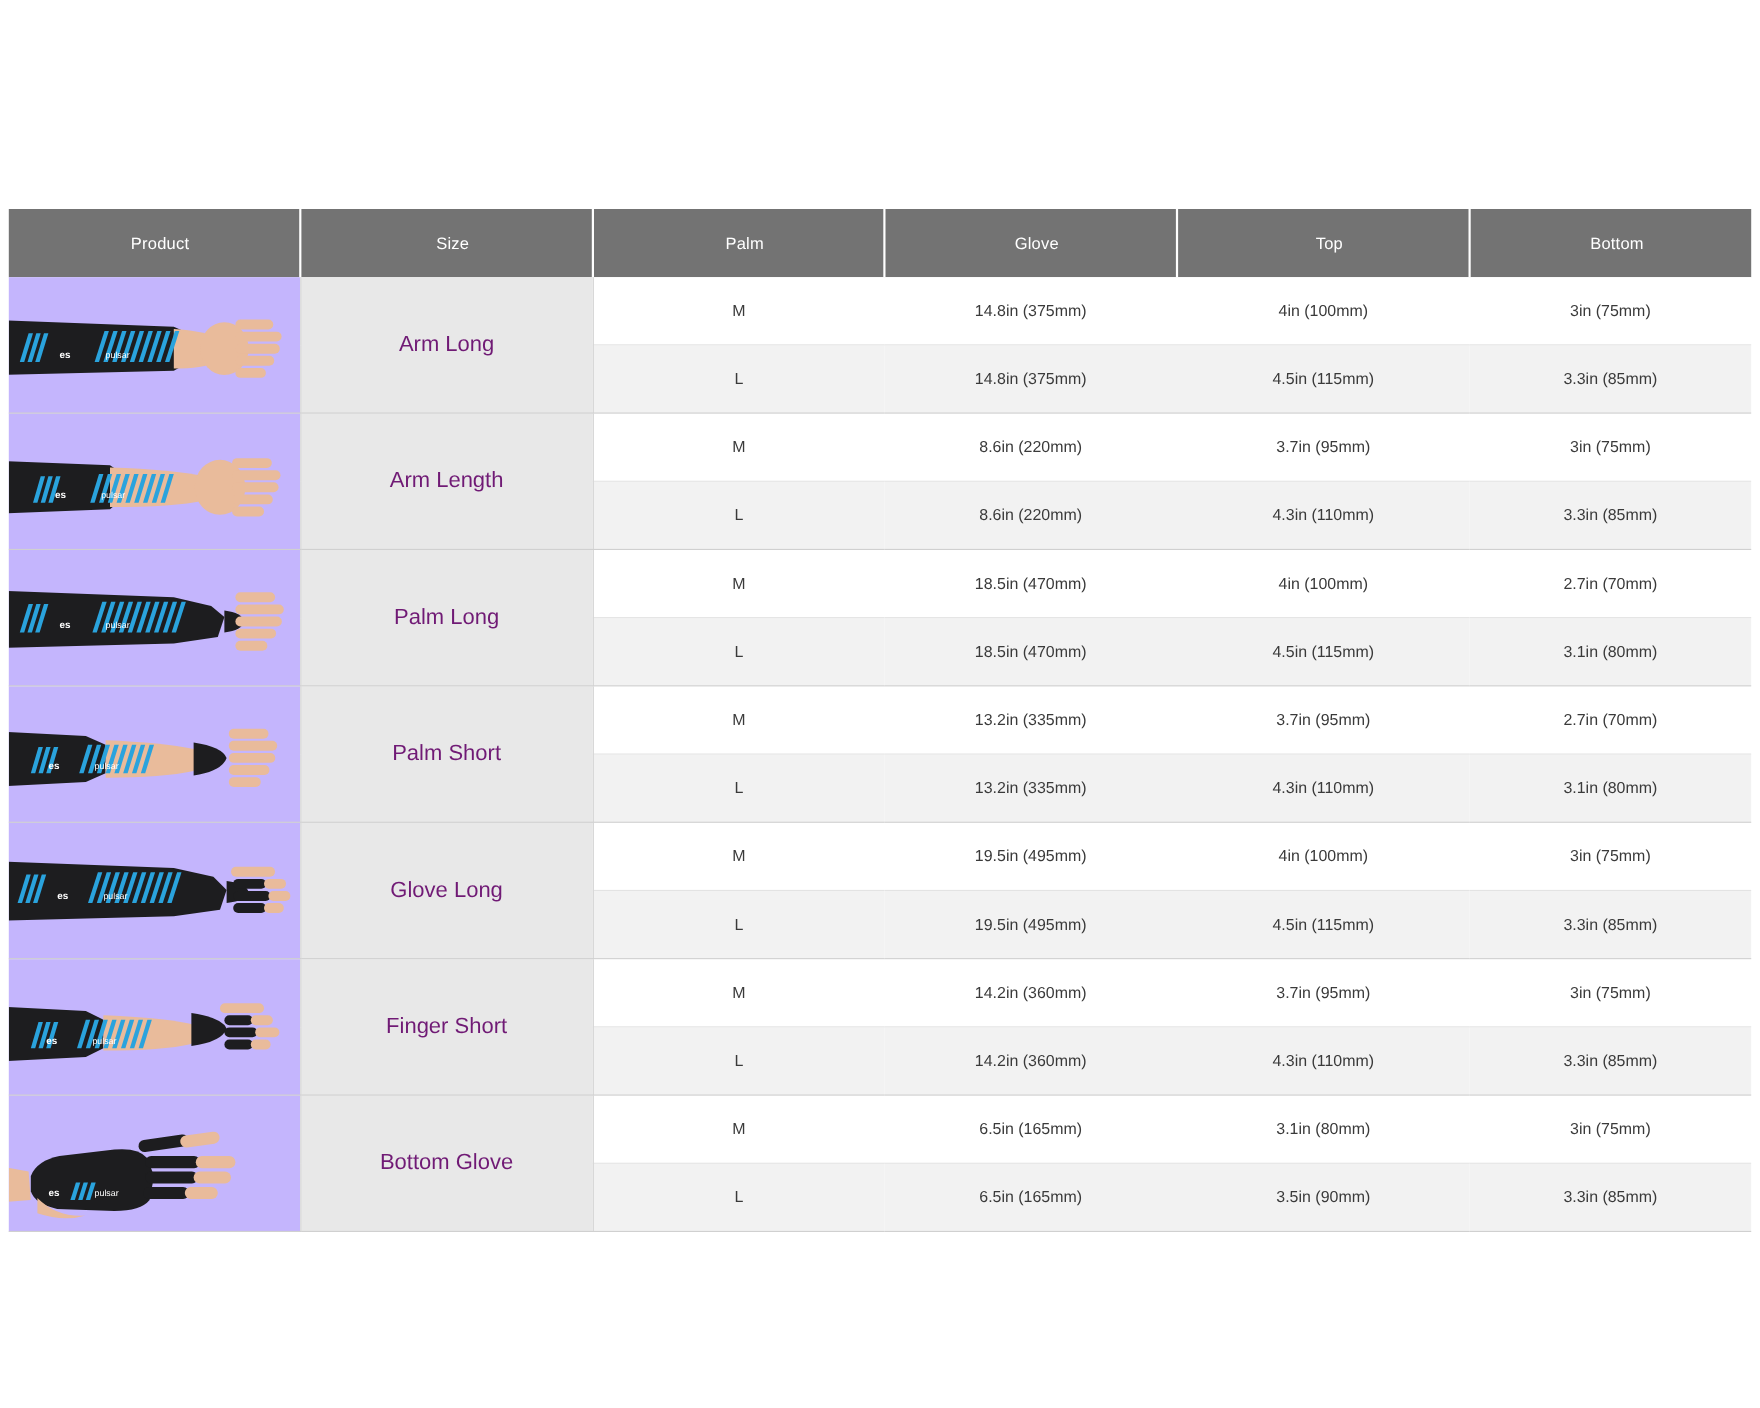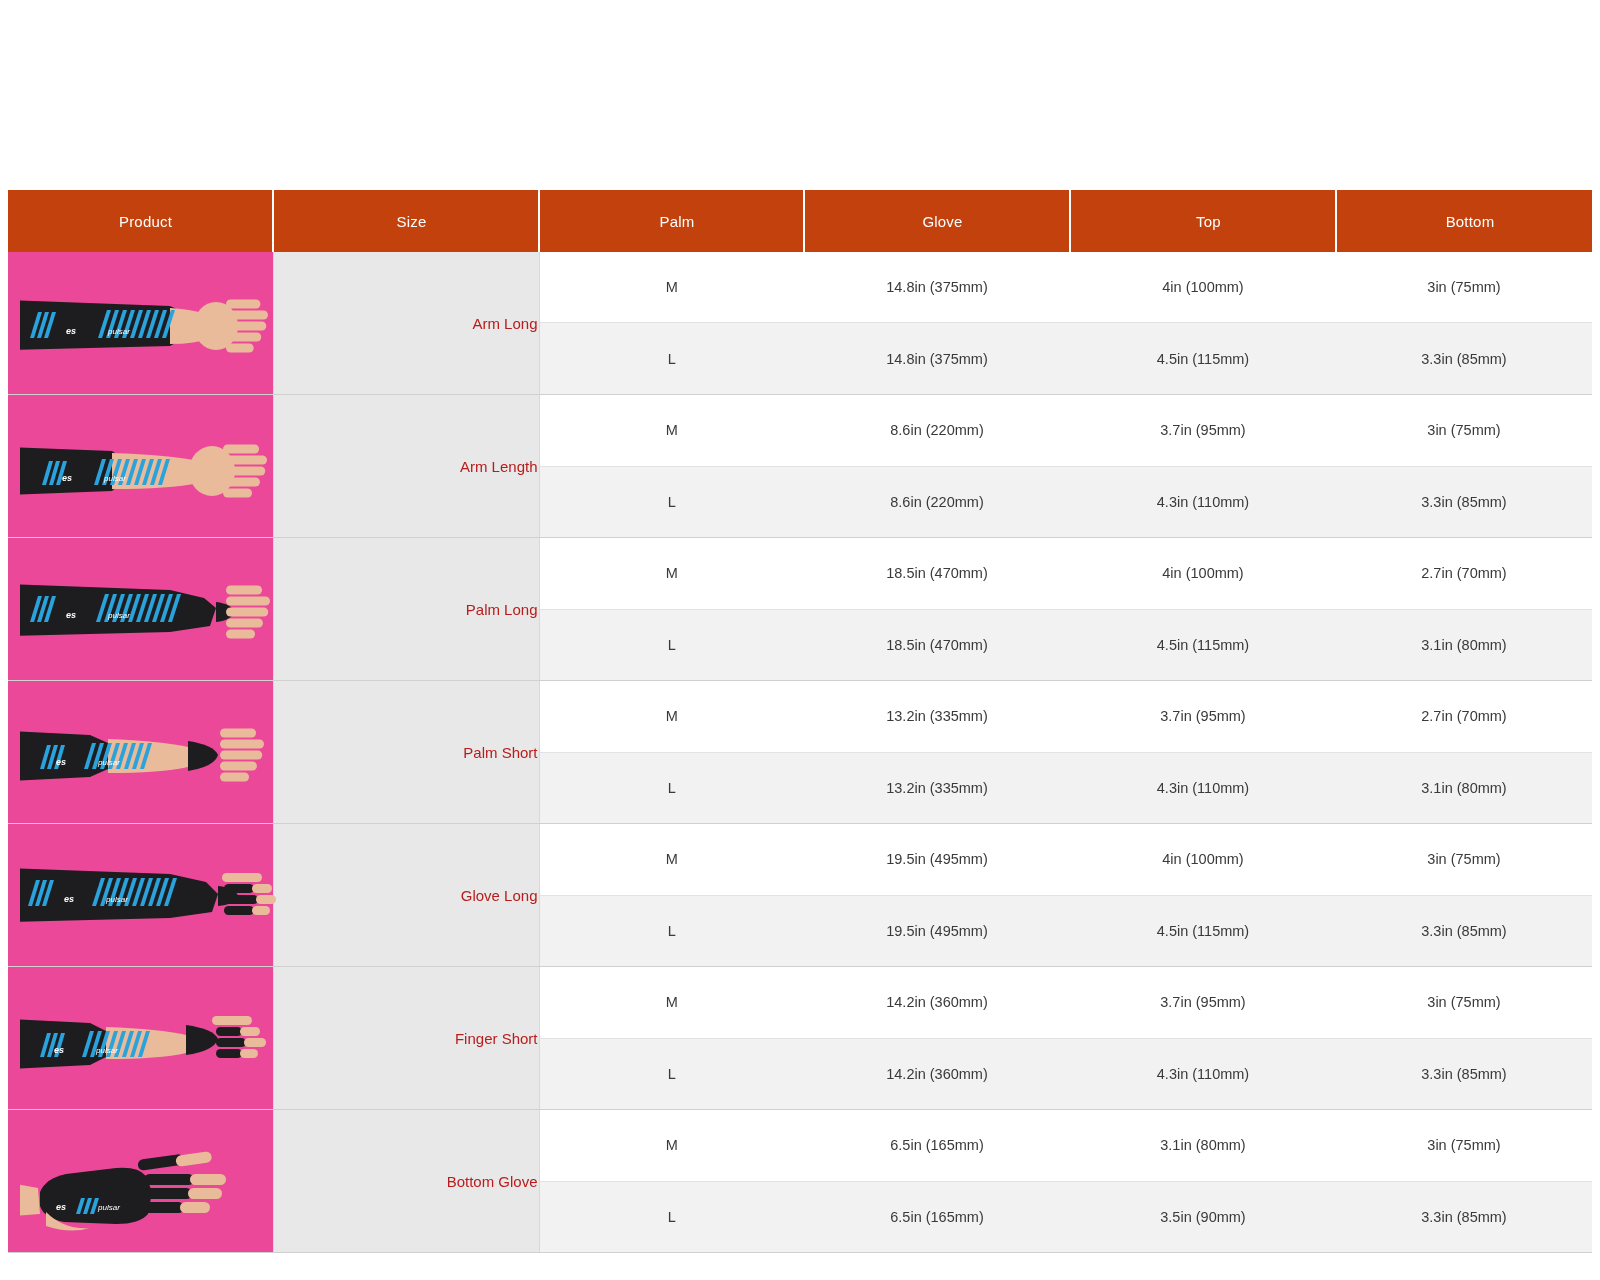--- a/index.html
+++ b/index.html
@@ -32,21 +32,21 @@
   }
 
   .size-table col.c-product { width: 265px; }
   .size-table col.c-type    { width: 266px; }
   .size-table col.c-size    { width: 265px; }
   .size-table col.c-length  { width: 266px; }
   .size-table col.c-top     { width: 266px; }
   .size-table col.c-bottom  { width: 256px; }
 
   thead th {
-    background: #c2410c;
+    background: #737373;
     color: #ffffff;
     font-size: 15px;
     font-weight: 400;
     letter-spacing: 0.2px;
     height: 60px;
     text-align: center;
     vertical-align: middle;
     border-right: 2px solid #ffffff;
     padding-left: 12px;
   }
@@ -56,35 +56,33 @@
     text-align: center;
     vertical-align: middle;
     font-size: 14.5px;
     font-weight: 400;
     color: #3a3a3a;
     height: 59px;
     border-bottom: 1px solid #e3e3e3;
   }
 
   td.cell-product {
-    background: #ec4899;
+    background: #c4b5fd;
     border-right: 1px solid #d8d8d8;
     border-bottom: 1px solid #d0d0d0;
-    padding: 12px;
+    padding: 0;
     height: 118px;
-    font-style: italic;
   }
   td.cell-type {
     background: #e8e8e8;
     border-right: 1px solid #d8d8d8;
     border-bottom: 1px solid #d0d0d0;
-    font-size: 15px;
-    color: #b91c1c;
+    font-size: 20px;
+    color: #701a75;
     height: 118px;
-    text-align: right;
   }
 
   tr.row-alt td.data { background: #f2f2f2; }
   tr.row-main td.data { background: #ffffff; }
 
   tr.group-last td.data { border-bottom: 1px solid #d0d0d0; }
 
   
   .prod-art {
     position: relative;

